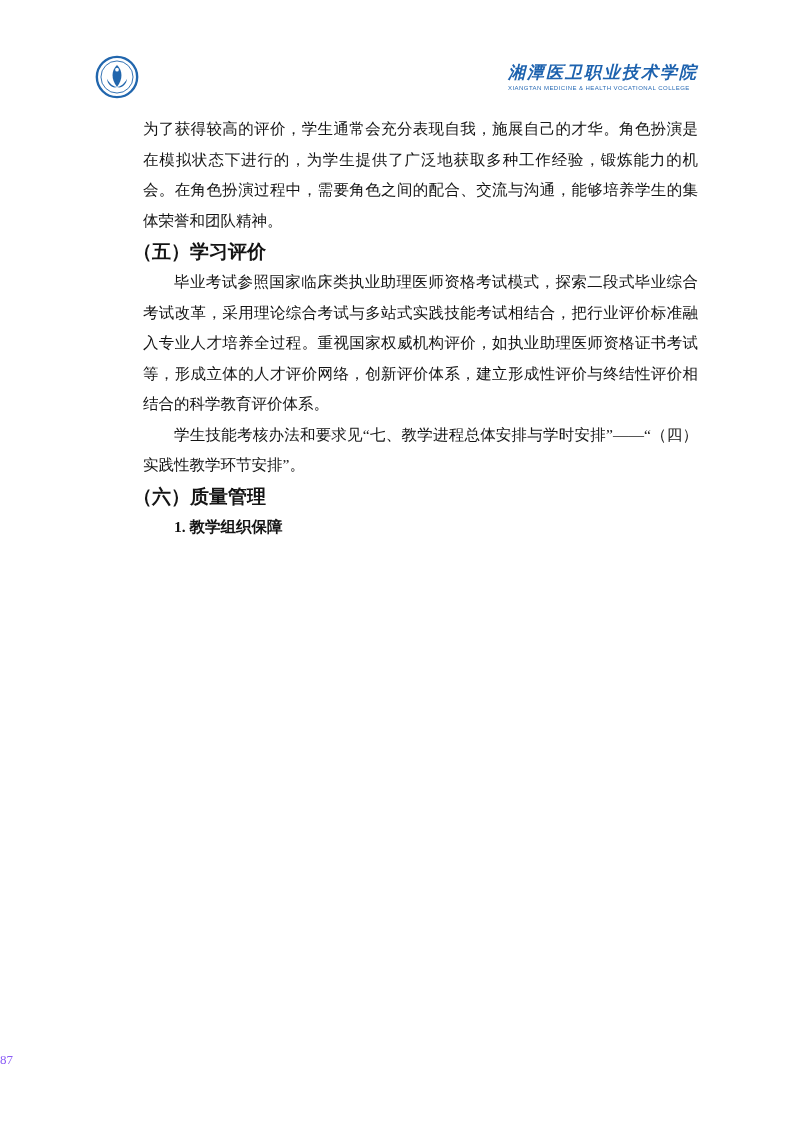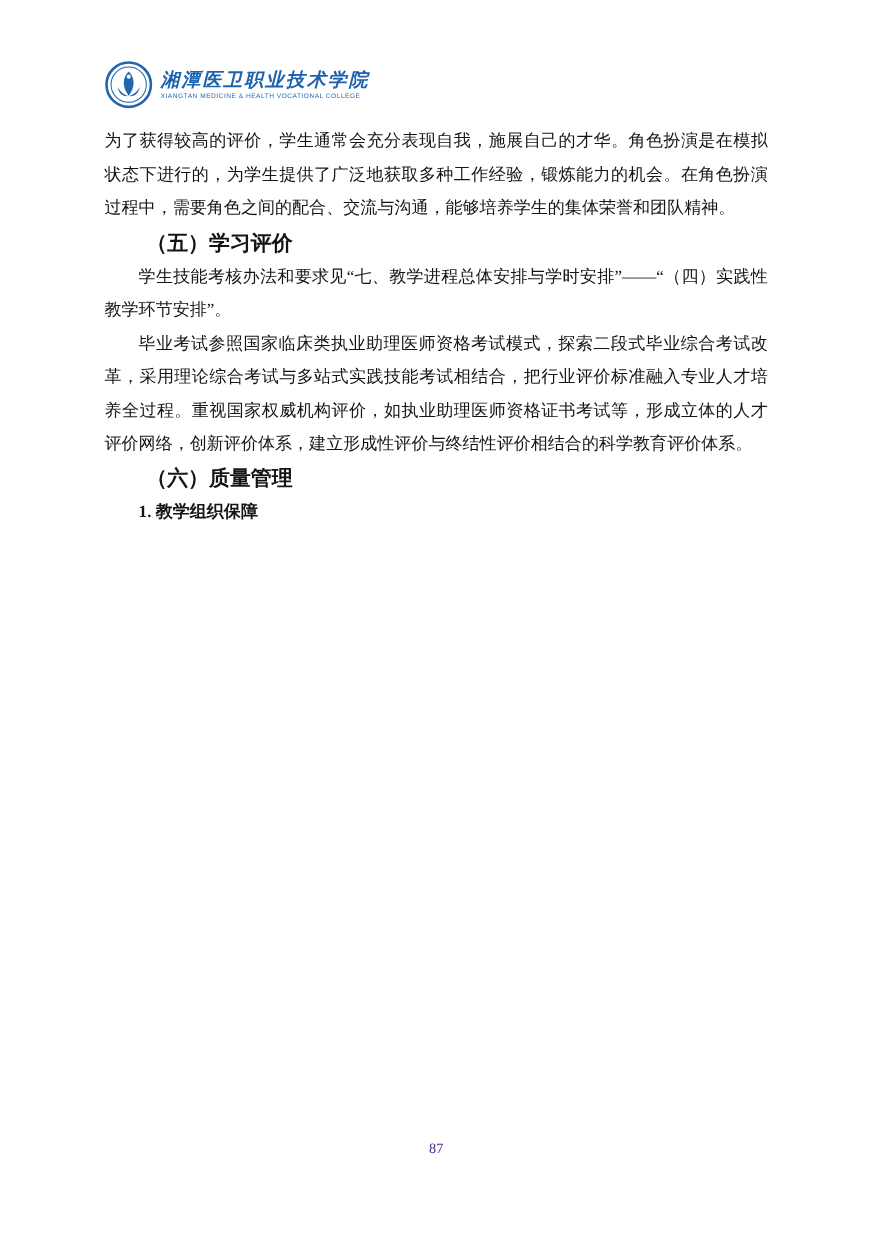--- a/index.html
+++ b/index.html
@@ -15,21 +15,21 @@
   }
   .page {
     width: 793px;
     height: 1122px;
     padding: 52px 95px 0 95px;
     position: relative;
     background: #ffffff;
   }
   .page-header {
     display: flex;
-    justify-content: flex-start;
+    justify-content: space-between;
     align-items: center;
     gap: 7px;
     height: 50px;
     margin-bottom: 12px;
   }
   .logo-emblem { width: 44px; height: 44px; flex: 0 0 auto; }
   .logo-text { display: flex; flex-direction: column; align-items: flex-start; }
   .logo-zh {
     color: #1d62ae;
     font-size: 17px;
@@ -46,40 +46,40 @@
     margin-top: 2px;
     white-space: nowrap;
     font-family: "Liberation Sans", sans-serif;
   }
   .page-body {
     font-size: 15.5px;
     line-height: 30.5px;
     text-align: justify;
     text-justify: inter-ideograph;
   }
-  .para { text-indent: 2em; }
+  .para { text-indent: 2em; margin-left: 48px; }
   .para.no-indent { text-indent: 0; }
   .heading {
     font-weight: bold;
     font-size: 19px;
     text-indent: 2em;
     line-height: 31px;
   }
   .subheading {
     font-weight: bold;
     text-indent: 2em;
   }
   .page-number {
     position: absolute;
-    bottom: 70px;
+    bottom: 54px;
     left: 0;
     width: 100%;
-    text-align: center;
+    text-align: left;
     font-size: 13px;
-    color: #4c1d95;
+    color: #8b5cf6;
   }
 </style>
 </head>
 <body>
 
 <div class="page">
 
   <header class="page-header">
     <span class="logo-emblem">
       <svg viewBox="0 0 48 48" width="44" height="44" aria-hidden="true">
@@ -93,22 +93,22 @@
     </span>
     <span class="logo-text">
       <span class="logo-zh">湘潭医卫职业技术学院</span>
       <span class="logo-en">XIANGTAN MEDICINE &amp; HEALTH VOCATIONAL COLLEGE</span>
     </span>
   </header>
 
   <main class="page-body">
     <p class="para no-indent">为了获得较高的评价，学生通常会充分表现自我，施展自己的才华。角色扮演是在模拟状态下进行的，为学生提供了广泛地获取多种工作经验，锻炼能力的机会。在角色扮演过程中，需要角色之间的配合、交流与沟通，能够培养学生的集体荣誉和团队精神。</p>
     <h3 class="heading">（五）学习评价</h3>
+    <p class="para">毕业考试参照国家临床类执业助理医师资格考试模式，探索二段式毕业综合考试改革，采用理论综合考试与多站式实践技能考试相结合，把行业评价标准融入专业人才培养全过程。重视国家权威机构评价，如执业助理医师资格证书考试等，形成立体的人才评价网络，创新评价体系，建立形成性评价与终结性评价相结合的科学教育评价体系。</p>
     <p class="para">学生技能考核办法和要求见“七、教学进程总体安排与学时安排”——“（四）实践性教学环节安排”。</p>
-    <p class="para">毕业考试参照国家临床类执业助理医师资格考试模式，探索二段式毕业综合考试改革，采用理论综合考试与多站式实践技能考试相结合，把行业评价标准融入专业人才培养全过程。重视国家权威机构评价，如执业助理医师资格证书考试等，形成立体的人才评价网络，创新评价体系，建立形成性评价与终结性评价相结合的科学教育评价体系。</p>
     <h3 class="heading">（六）质量管理</h3>
     <p class="para subheading">1.  教学组织保障</p>
   </main>
 
   <footer>
     <div class="page-number">87</div>
   </footer>
 
 </div>
 

